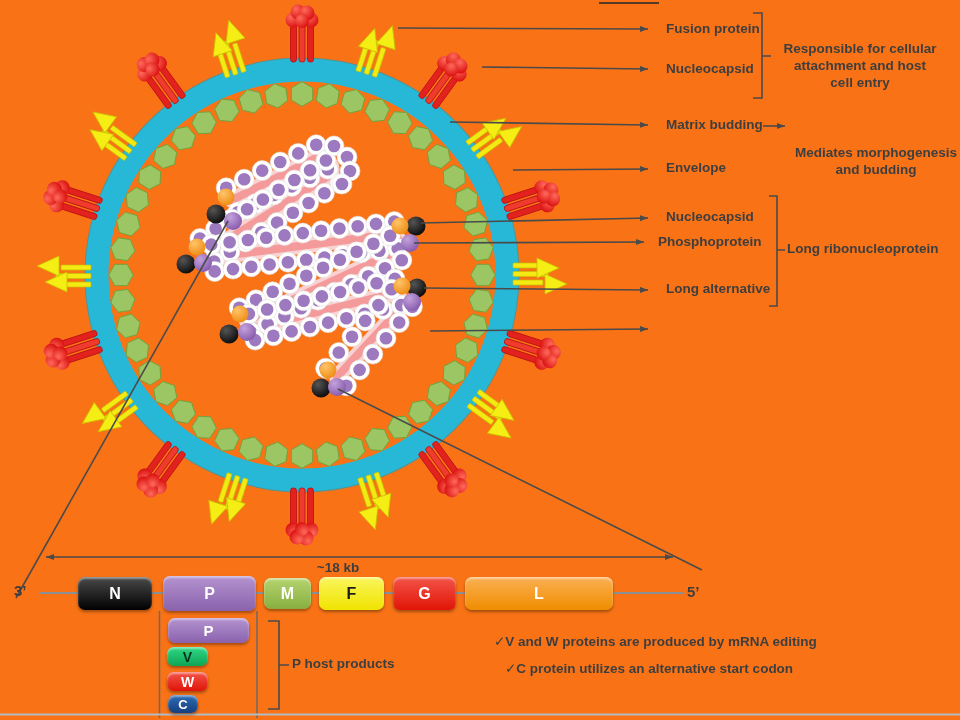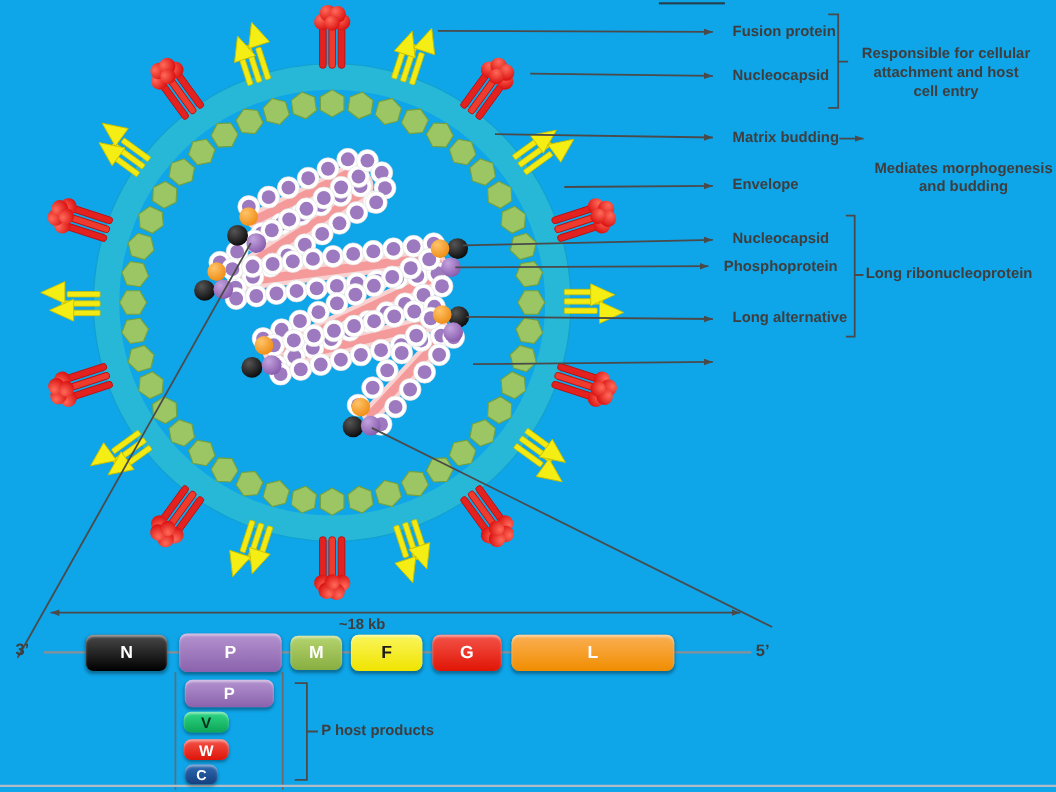--- a/index.html
+++ b/index.html
@@ -1,16 +1,16 @@
 <!DOCTYPE html>
 <html><head>
 <meta charset="utf-8">
 <style>
   html,body{margin:0;padding:0;background:#fff;}
-  .stage{position:relative;width:960px;height:720px;background:#0ea5e9;overflow:hidden;
+  .stage{position:relative;width:960px;height:720px;background:#f97316;overflow:hidden;
          font-family:"Liberation Sans","DejaVu Sans",sans-serif;}
   svg{position:absolute;left:0;top:0;}
   .lbl{position:absolute;font:700 13.5px "Liberation Sans","DejaVu Sans",sans-serif;
        color:#3e3e3e;white-space:nowrap;z-index:3;}
   .wrap{white-space:normal;text-align:center;line-height:17px;margin-top:27px;}
   .lines{white-space:normal;line-height:17.5px;}
   .prime{font-size:15px;}
   .gene{position:absolute;display:flex;align-items:center;justify-content:center;
         font:700 16px "Liberation Sans","DejaVu Sans",sans-serif;color:#fff;border-radius:7px;
         box-shadow:0 2px 3px rgba(0,0,0,.35), inset 0 2px 2px rgba(255,255,255,.45);z-index:3;}
@@ -314,31 +314,33 @@
 <div class="lbl" style="left:666px;top:61px">Nucleocapsid</div>
 <div class="lbl wrap" style="left:782px;top:13px;width:156px">Responsible for cellular attachment and host cell entry</div>
 <div class="lbl" style="left:666px;top:117px">Matrix budding</div>
 <div class="lbl wrap" style="left:788px;top:117px;width:176px">Mediates morphogenesis and budding</div>
 <div class="lbl" style="left:666px;top:160px">Envelope</div>
 <div class="lbl" style="left:666px;top:209px">Nucleocapsid</div>
 <div class="lbl" style="left:658px;top:234px">Phosphoprotein</div>
 <div class="lbl" style="left:787px;top:241px">Long ribonucleoprotein</div>
 <div class="lbl" style="left:666px;top:281px">Long alternative</div>
 
-<div class="lbl" style="left:308px;top:560px;width:60px;">~18 kb</div>
+<div class="lbl" style="left:308px;top:560px;width:60px;text-align:center">~18 kb</div>
 <div class="lbl prime" style="left:14px;top:582px">3’</div>
 <div class="lbl prime" style="left:687px;top:583px">5’</div>
 
 <div class="gene gN">N</div>
 <div class="gene gP">P</div>
 <div class="gene gM">M</div>
 <div class="gene gF">F</div>
 <div class="gene gG">G</div>
 <div class="gene gL">L</div>
 
 <div class="gene pP">P</div>
 <div class="gene pV">V</div>
 <div class="gene pW">W</div>
 <div class="gene pC">C</div>
 <div class="lbl" style="left:292px;top:656px">P host products</div>
 
+<div class="lbl" style="left:494px;top:633px">✓V and W proteins are produced by mRNA editing</div>
+<div class="lbl" style="left:505px;top:660px">✓C protein utilizes an alternative start codon</div>
 
 </div>
 
 </body></html>

